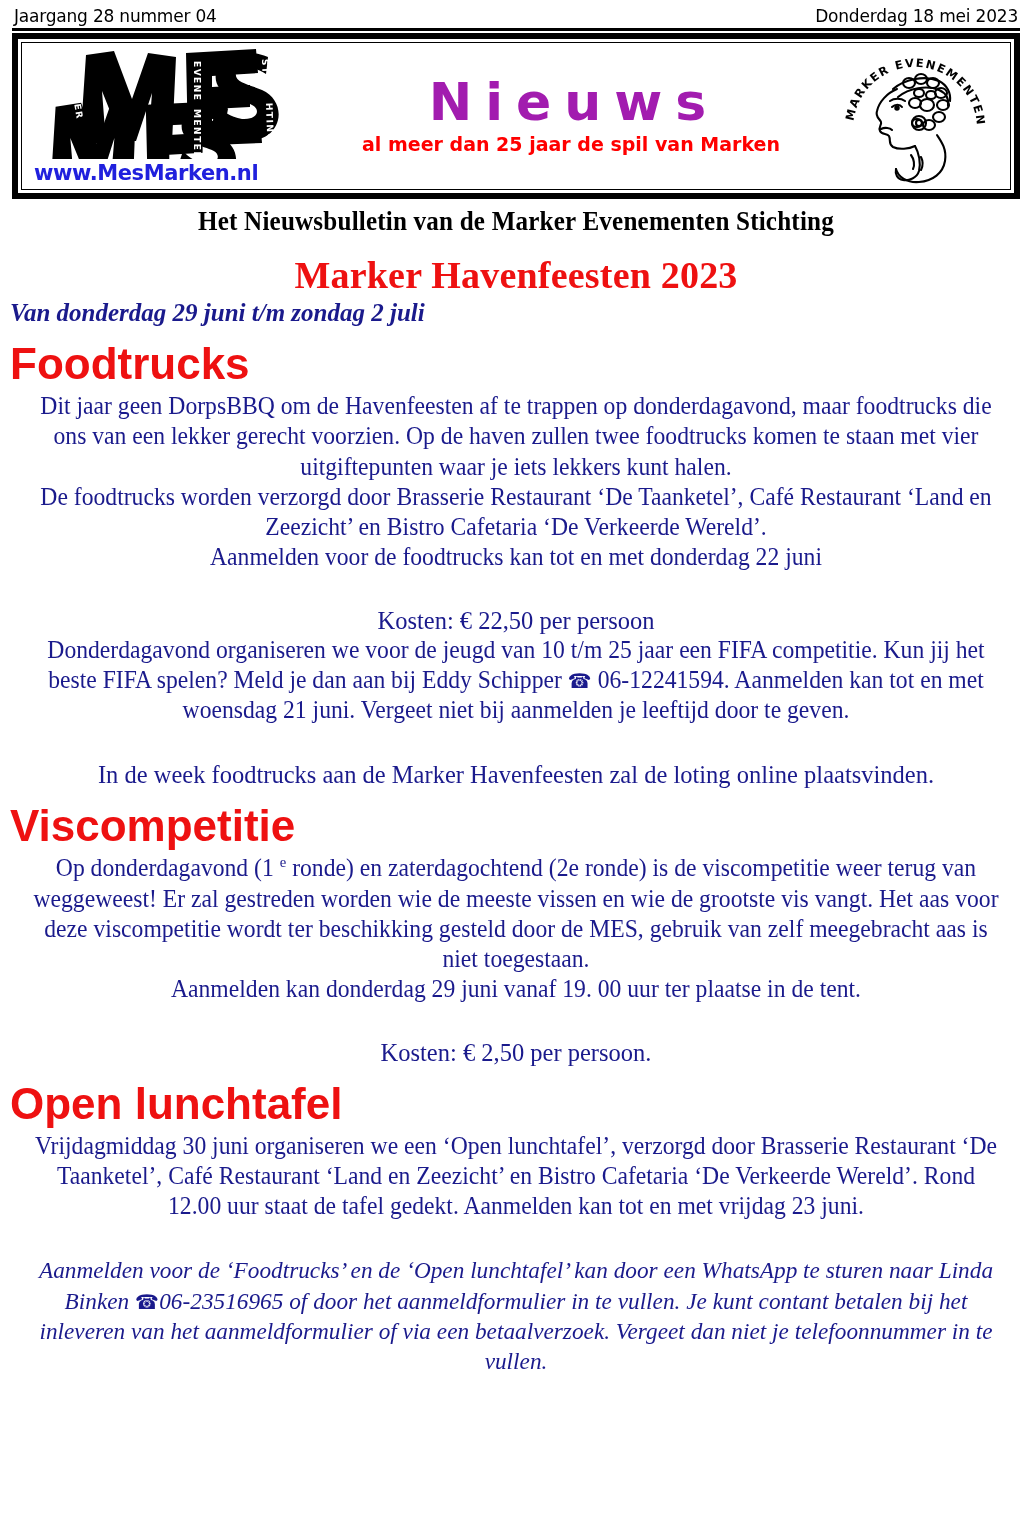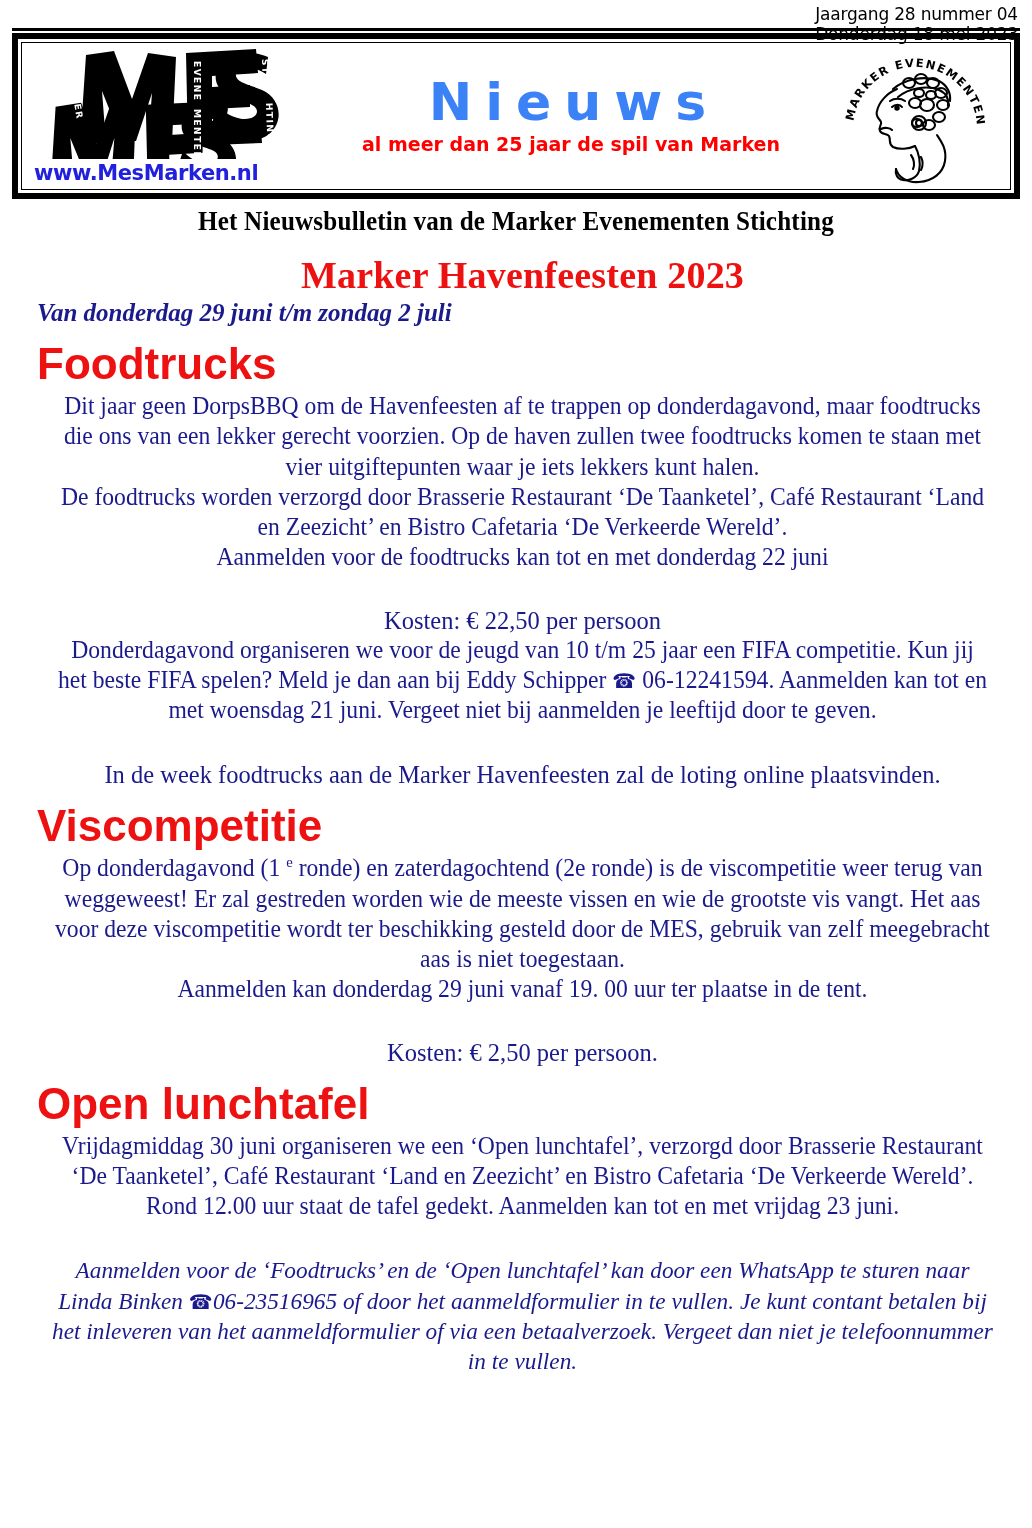--- a/index.html
+++ b/index.html
@@ -17,21 +17,20 @@
   }
 
   
   .masthead-line {
     display: flex;
     justify-content: space-between;
     align-items: flex-end;
     padding: 4px 14px 0 14px;
     height: 26px;
     box-sizing: border-box;
-    flex-direction: column;
   }
   .masthead-line span {
     font-family: "DejaVu Sans", sans-serif;
     font-size: 17px;
     color: #000000;
     letter-spacing: -0.2px;
     white-space: nowrap;
   }
   .masthead-rule {
     height: 3px;
@@ -93,21 +92,21 @@
     font-size: 21px;
     font-weight: bold;
     color: #2020dd;
     letter-spacing: -0.4px;
   }
 
   .nieuws-title {
     font-family: "DejaVu Sans", sans-serif;
     font-size: 52px;
     font-weight: bold;
-    color: #3b82f6;
+    color: #a21caf;
     letter-spacing: 13px;
     line-height: 1.02;
     margin: 0 0 4px 6px;
   }
   .nieuws-sub {
     font-family: "DejaVu Sans", sans-serif;
     font-size: 19px;
     font-weight: bold;
     color: #ff0000;
     line-height: 1.24;
@@ -121,23 +120,22 @@
     font-weight: bold;
     font-size: 27px;
     color: #000000;
     margin-top: 7px;
     letter-spacing: 0.2px;
     transform: scaleX(0.93);
   }
 
   
   .doc {
-    padding: 0 24px;
+    padding: 0 10px;
     box-sizing: border-box;
-    margin-left: 13px;
   }
   h1.main-title {
     text-align: center;
     color: #ee1111;
     font-family: "Liberation Serif", serif;
     font-weight: bold;
     font-size: 38px;
     margin: 16px 0 2px 0;
     letter-spacing: 0.2px;
   }

